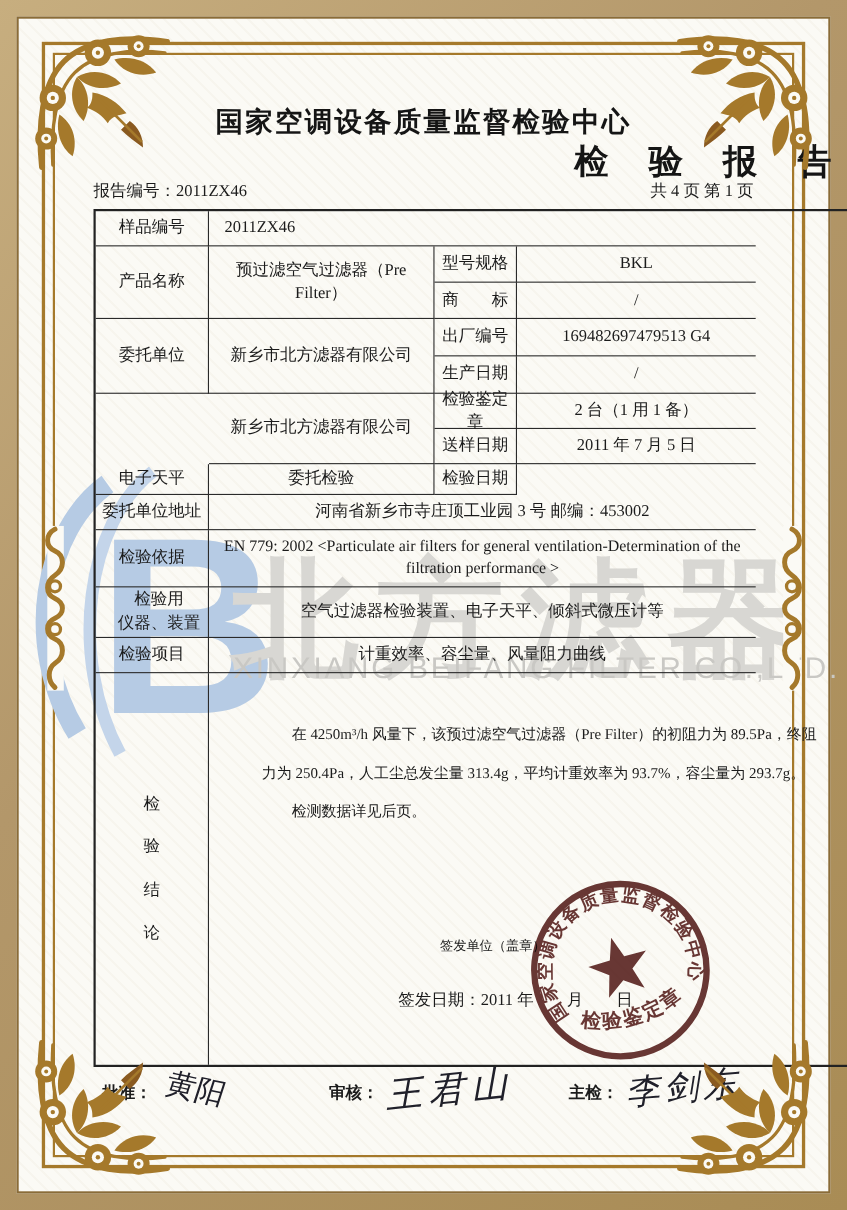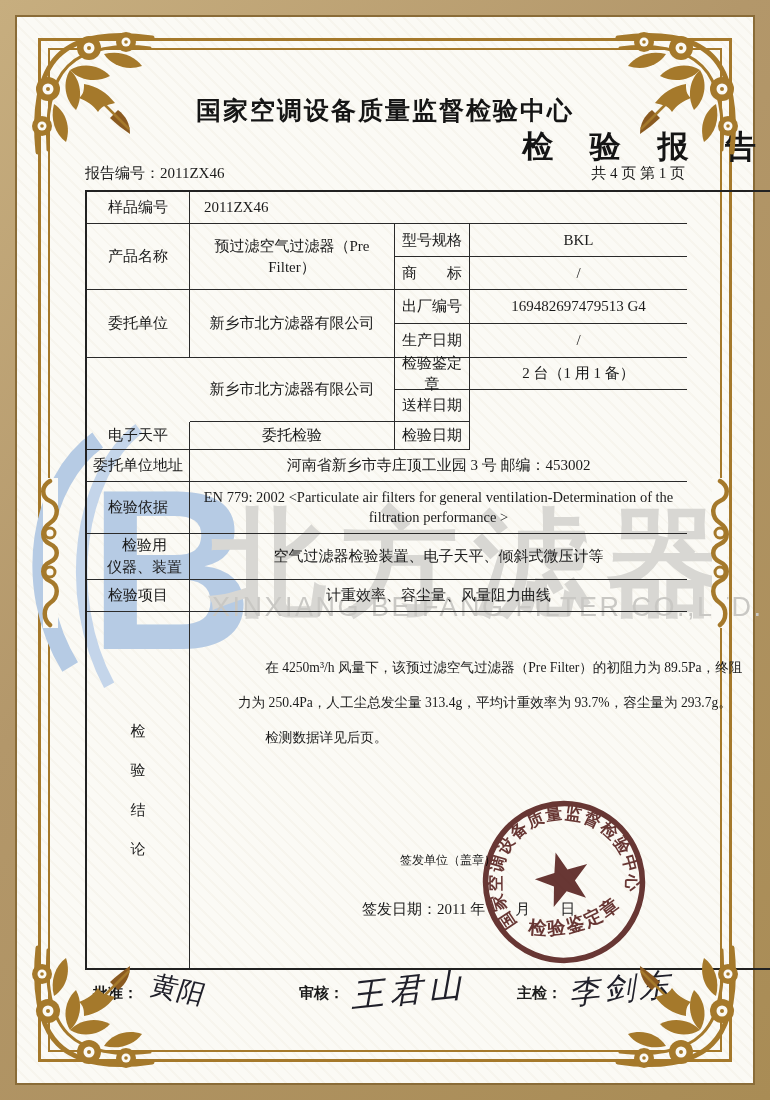--- a/index.html
+++ b/index.html
@@ -203,20 +203,21 @@
     <div class="cell br bb" style="grid-area:4/2/6/3">新乡市北方滤器有限公司</div>
     <div class="cell br bb" style="grid-area:4/3/5/4">出厂编号</div>
     <div class="cell bb" style="grid-area:4/4/5/5">169482697479513 G4</div>
     <div class="cell br bb" style="grid-area:5/3/6/4">生产日期</div>
     <div class="cell bb" style="grid-area:5/4/6/5">/</div>
 
     <div class="cell br bb" style="grid-area:6/2/8/3">新乡市北方滤器有限公司</div>
     <div class="cell br bb" style="grid-area:6/3/7/4">检验鉴定章</div>
     <div class="cell bb" style="grid-area:6/4/7/5">2 台（1 用 1 备）</div>
     <div class="cell br bb" style="grid-area:7/3/8/4">送样日期</div>
+    <div class="cell bb" style="grid-area:7/4/8/5">2011 年 7 月 5 日</div>
 
     <div class="cell br bb" style="grid-area:8/1/9/2">电子天平</div>
     <div class="cell br bb" style="grid-area:8/2/9/3">委托检验</div>
     <div class="cell br bb" style="grid-area:8/3/9/4">检验日期</div>
 
     <div class="cell br bb" style="grid-area:9/1/10/2">委托单位地址</div>
     <div class="cell bb" style="grid-area:9/2/10/5">河南省新乡市寺庄顶工业园 3 号  邮编：453002</div>
 
     <div class="cell br bb" style="grid-area:10/1/11/2">检验依据</div>
     <div class="cell bb pad" style="grid-area:10/2/11/5;font-size:14.5px">EN 779: 2002 &lt;Particulate air filters for general ventilation-Determination of the filtration performance &gt;</div>

